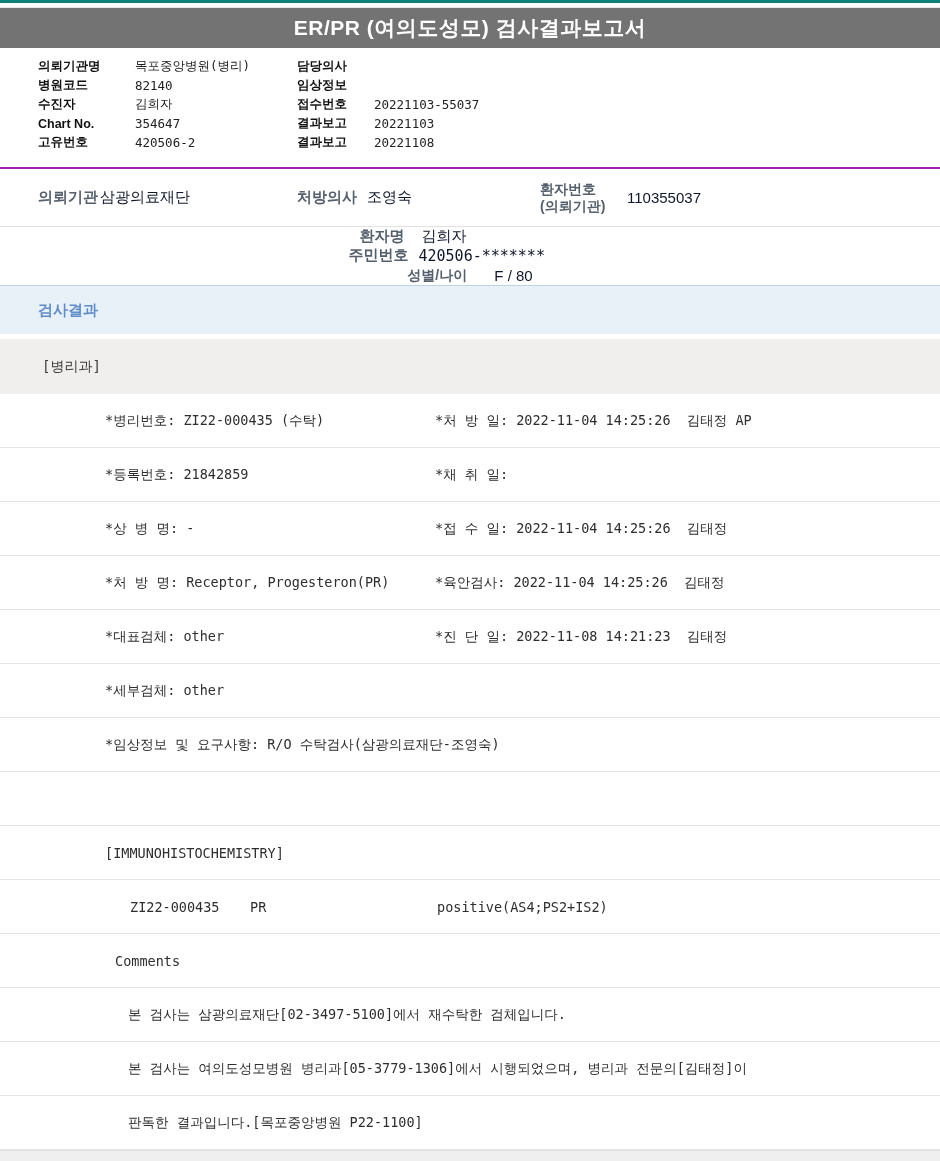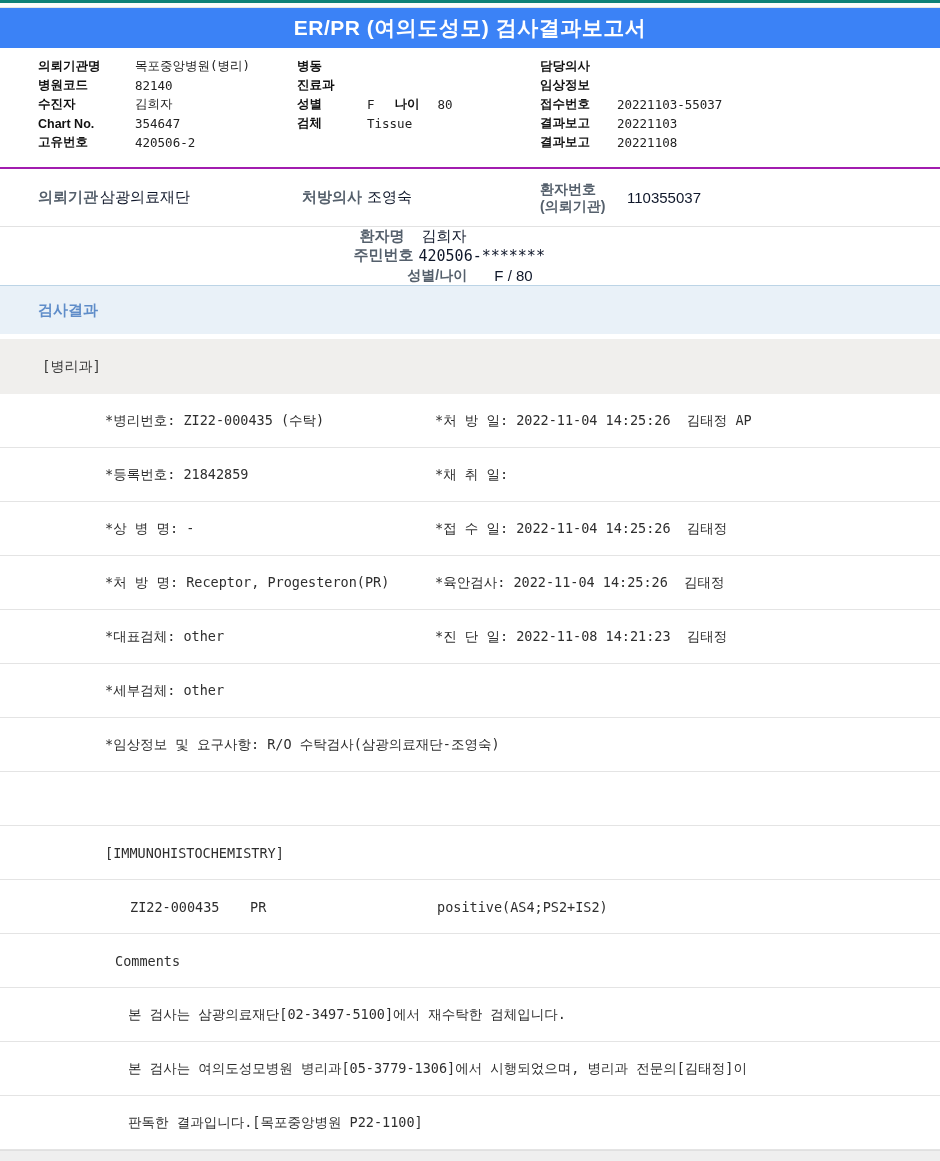--- a/index.html
+++ b/index.html
@@ -8,21 +8,21 @@
     width:940px; height:1161px; margin:0 auto;
     font-family:"Liberation Sans", sans-serif;
     color:#222; position:relative; overflow:hidden;
   }
   .mono { font-family:"DejaVu Sans Mono","Liberation Sans",monospace; }
 
   
   .top-strip { height:3px; background:#0d8077; }
   .top-gap { height:5px; background:#fbfbfb; border-bottom:1px solid #e5e5e5; }
   .title-bar {
-    height:40px; background:#3b82f6; color:#ffffff;
+    height:40px; background:#737373; color:#ffffff;
     display:flex; align-items:center; justify-content:center;
     font-size:21px; font-weight:bold; letter-spacing:0.5px;
   }
 
   
   .header-info {
     height:121px; border-bottom:2px solid #a21caf;
     display:flex; padding-top:9px; font-size:12.5px;
   }
   .hcol { display:flex; flex-direction:column; }
@@ -38,21 +38,21 @@
   .hlabel-2 { font-weight:bold; color:#111; width:43px; margin-left:20px; }
 
   
   .info-row {
     display:flex; align-items:center; height:58px;
     border-bottom:1px solid #e2e2e2; font-size:15px;
   }
   .info-row.blue-border { height:59px; border-bottom:1px solid #bcd4e6;flex-direction:column; }
   .icell { display:flex; align-items:center; }
   .icell-1 { width:297px; padding-left:38px; }
-  .icell-2 { width:243px;text-align:center; }
+  .icell-2 { width:243px; }
   .icell-3 { flex:1; }
   .ilabel { font-weight:bold; color:#55606c; }
   .icell-1 .ilabel { width:62px; }
   .icell-2 .ilabel { width:70px; }
   .icell-3 .ilabel { width:87px; font-size:14px; line-height:17px; }
   .ivalue { color:#0f172a; }
 
   
   .section-result {
     height:48px; background:#e9f1f8; border-top:0;
@@ -110,40 +110,20 @@
     <div class="hline">
       <span class="hlabel">Chart No.</span>
       <span class="hvalue mono">354647</span>
     </div>
     <div class="hline">
       <span class="hlabel">고유번호</span>
       <span class="hvalue mono">420506-2</span>
     </div>
   </div>
 
-  <div class="hcol hcol-2">
-    <div class="hline">
-      <span class="hlabel">병동</span>
-      <span class="hvalue mono"></span>
-    </div>
-    <div class="hline">
-      <span class="hlabel">진료과</span>
-      <span class="hvalue mono"></span>
-    </div>
-    <div class="hline">
-      <span class="hlabel">성별</span>
-      <span class="hvalue mono">F</span>
-      <span class="hlabel-2">나이</span>
-      <span class="hvalue mono">80</span>
-    </div>
-    <div class="hline">
-      <span class="hlabel">검체</span>
-      <span class="hvalue mono">Tissue</span>
-    </div>
-  </div>
 
   <div class="hcol hcol-3">
     <div class="hline">
       <span class="hlabel">담당의사</span>
       <span class="hvalue mono"></span>
     </div>
     <div class="hline">
       <span class="hlabel">임상정보</span>
       <span class="hvalue mono"></span>
     </div>

